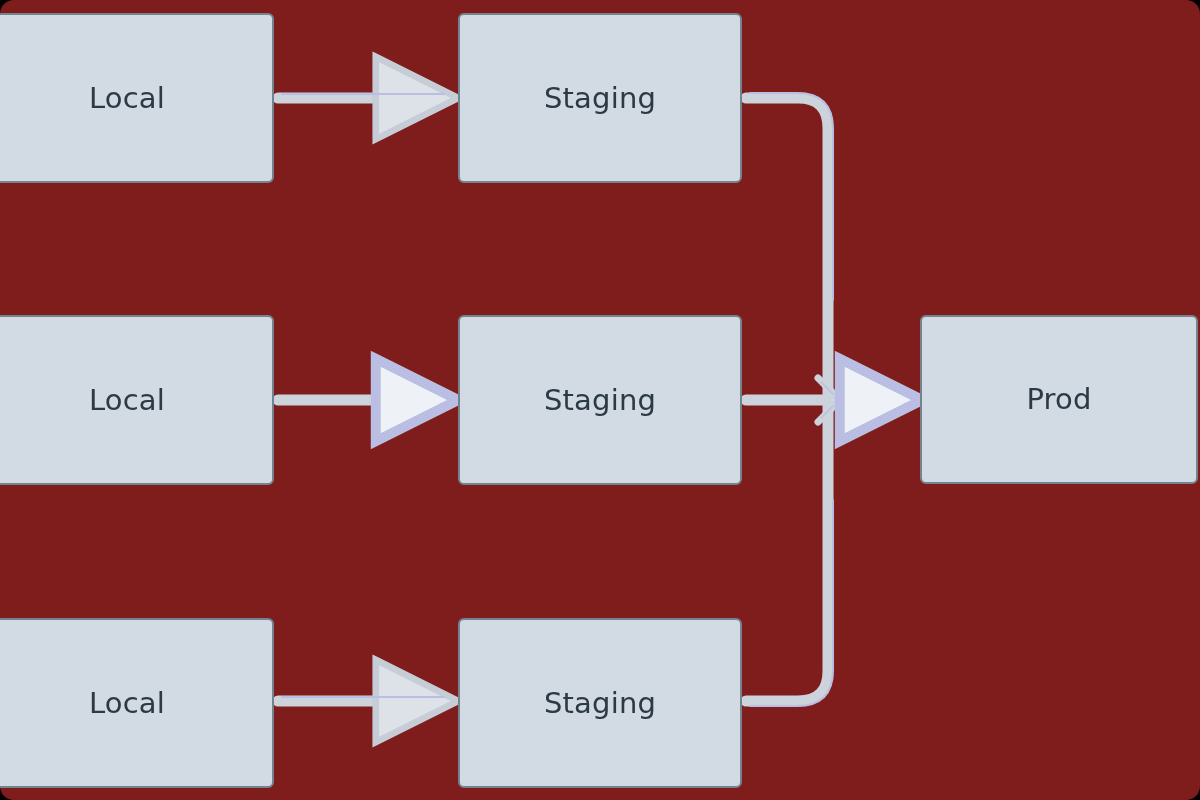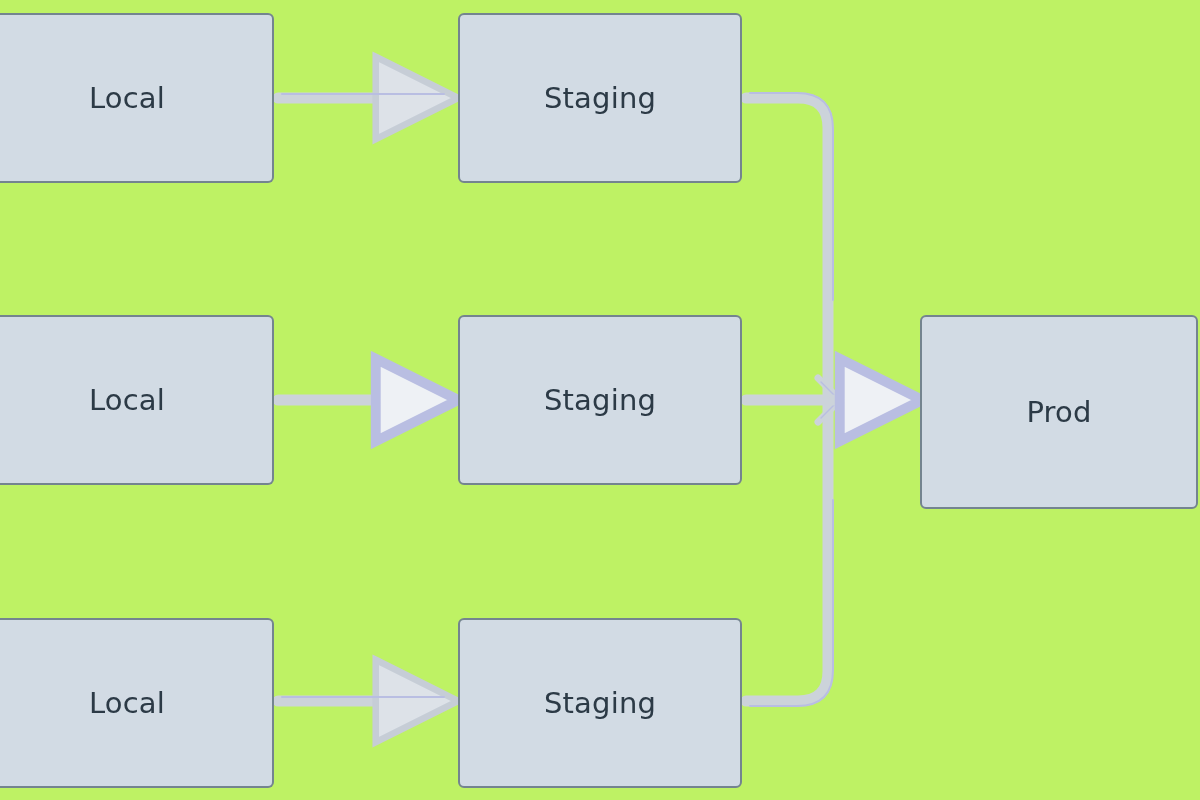--- a/index.html
+++ b/index.html
@@ -4,23 +4,24 @@
 <style>
   html, body {
     margin: 0;
     padding: 0;
     background: #000000;
   }
   #canvas {
     position: relative;
     width: 1200px;
     height: 800px;
-    background: #bef264;
+    background: #7f1d1d;
     overflow: hidden;
     font-family: "DejaVu Sans", sans-serif;
+    border-radius: 14px;
   }
   #edges {
     position: absolute;
     left: 0;
     top: 0;
     width: 1200px;
     height: 800px;
   }
   .node {
     position: absolute;
@@ -105,21 +106,21 @@
   </div>
 
   <div class="node" style="left:-18px; top:315px; width:292px; height:170px; border-left:none; border-top-left-radius:0; border-bottom-left-radius:0;">
     <span class="node-label">Local</span>
   </div>
 
   <div class="node" style="left:458px; top:315px; width:284px; height:170px;">
     <span class="node-label">Staging</span>
   </div>
 
-  <div class="node" style="left:920px; top:315px; width:278px; height:194px;">
+  <div class="node" style="left:920px; top:315px; width:278px; height:169px;">
     <span class="node-label">Prod</span>
   </div>
 
   <div class="node" style="left:-18px; top:618px; width:292px; height:170px; border-left:none; border-top-left-radius:0; border-bottom-left-radius:0;">
     <span class="node-label">Local</span>
   </div>
 
   <div class="node" style="left:458px; top:618px; width:284px; height:170px;">
     <span class="node-label">Staging</span>
   </div>

